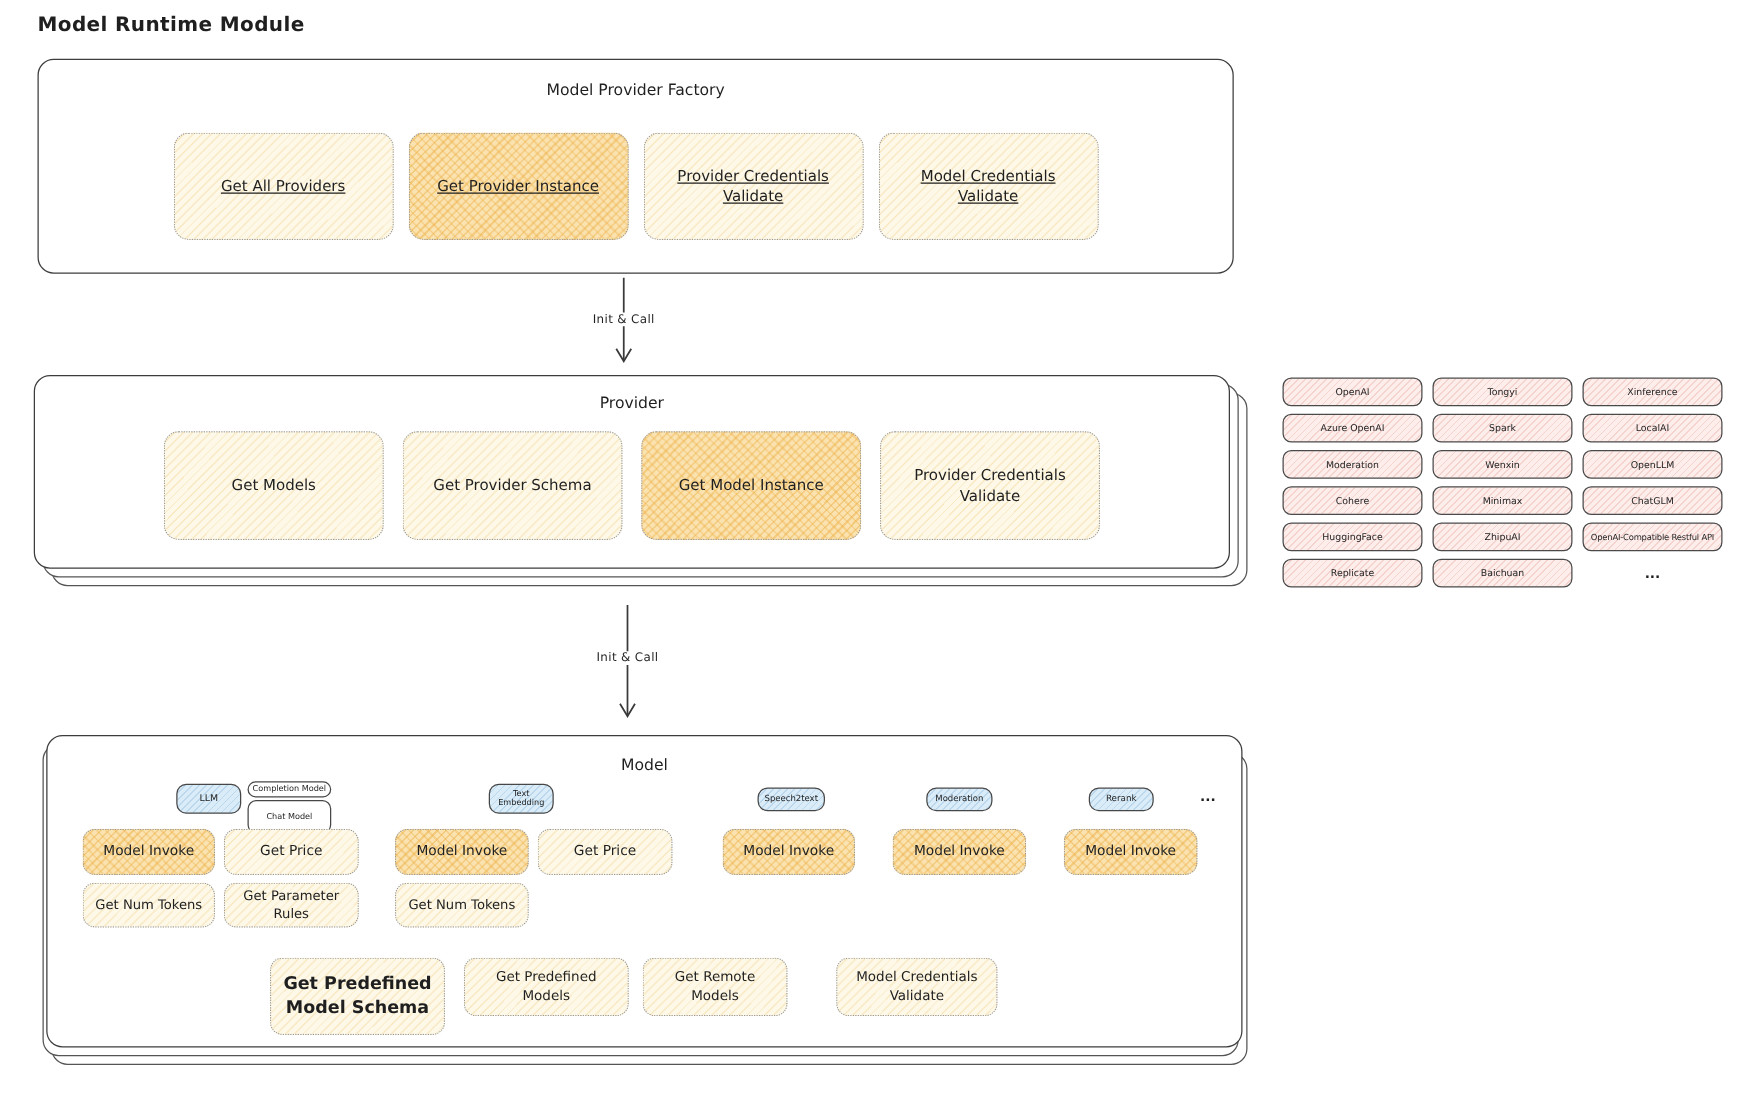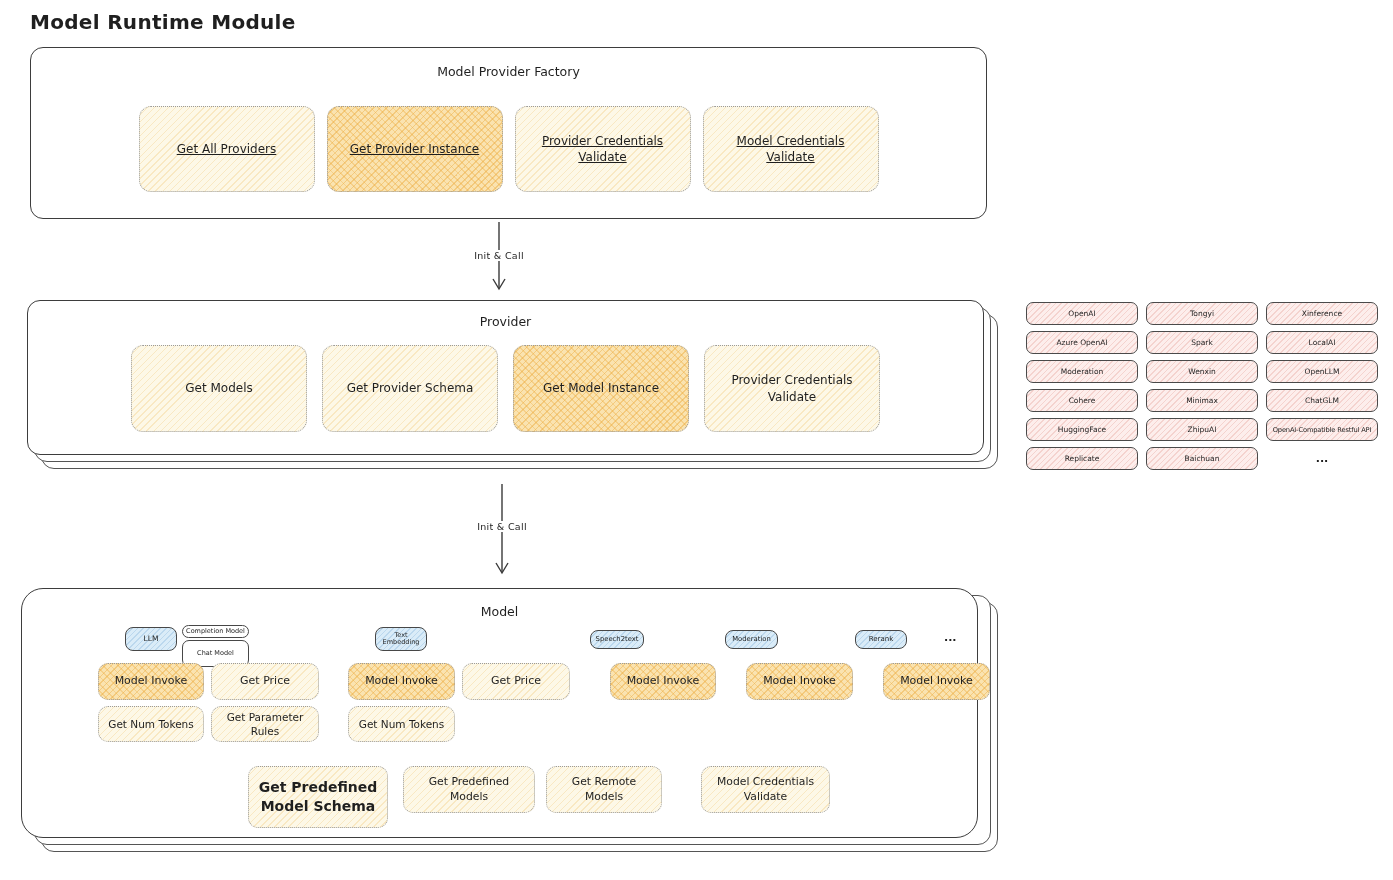--- a/index.html
+++ b/index.html
@@ -7,21 +7,21 @@
   body {
     font-family:"DejaVu Sans","Liberation Sans",sans-serif;
     color:#1f1f1f;
     width:1393px; height:880px;
     position:relative;
     overflow:hidden;
   }
   .abs { position:absolute; }
 
   
-  .page-title { left:30px; top:10px; font-size:20px; font-weight:600; letter-spacing:.3px; }
+  .page-title { left:30px; top:10px; font-size:16px; font-weight:600; letter-spacing:.3px; }
 
   
   .big-box {
     border:1.4px solid #3d3d3d;
     border-radius:13px;
     background:#fff;
   }
   .box-title { position:absolute; left:0; right:0; text-align:center; font-size:12.5px; font-weight:500; }
 
   
@@ -72,21 +72,21 @@
     position:absolute; border:1.2px solid #474747; border-radius:8px;
     display:flex; align-items:center; justify-content:center; text-align:center;
     background-color:var(--blue,#daecf8);
     background-image:repeating-linear-gradient(135deg, rgba(130,178,218,.35) 0px, rgba(130,178,218,.35) 1px, transparent 1px, transparent 4px);
     font-size:7.5px; line-height:1.15;
   }
   .tag.white { background:#fff; border-radius:7px; font-size:6.5px; }
   .ellipsis { position:absolute; font-size:11px; font-weight:600; }
 
   
-  .m-btn { position:absolute; border-radius:10px; font-size:11px;margin-left:48px; }
+  .m-btn { position:absolute; border-radius:10px; font-size:11px; }
 </style>
 </head>
 <body>
 
 <div class="abs page-title">Model Runtime Module</div>
 
 <div class="abs big-box" style="left:30px; top:47px; width:957px; height:172px;">
   <div class="box-title" style="top:16px;">Model Provider Factory</div>
   <div class="btn-row" style="top:58px;text-decoration:underline;">
     <div class="fn-btn" style="height:86px;">Get All Providers</div>
@@ -136,21 +136,21 @@
 </div>
 
 <svg class="abs arrow" style="left:492px; top:484px;" width="20" height="96">
   <line x1="10" y1="0" x2="10" y2="88"></line>
   <polyline points="4,79 10,89 16,79"></polyline>
 </svg>
 <div class="abs arrow-label" style="left:458px; top:521px; width:88px;">Init &amp; Call</div>
 
 <div class="abs layer" style="left:41px; top:602px; width:957px; height:250px;"></div>
 <div class="abs layer" style="left:34px; top:595px; width:957px; height:250px;"></div>
-<div class="abs big-box" style="left:21px; top:588px; width:957px; height:250px;border-radius:22px;">
+<div class="abs big-box" style="left:37px; top:588px; width:957px; height:250px;">
   <div class="box-title" style="top:15px;">Model</div>
 
   <div class="tag" style="left:103px; top:38px; width:52px; height:24px;">LLM</div>
   <div class="tag white" style="left:160px; top:36px; width:67px; height:13px;">Completion Model</div>
   <div class="tag white" style="left:160px; top:51px; width:67px; height:27px;">Chat Model</div>
   <div class="tag" style="left:353px; top:38px; width:52px; height:24px; font-size:6.5px; padding:0 6px;">Text Embedding</div>
   <div class="tag" style="left:568px; top:41px; width:54px; height:19px; font-size:6.8px;">Speech2text</div>
   <div class="tag" style="left:703px; top:41px; width:53px; height:19px; font-size:6.8px;">Moderation</div>
   <div class="tag" style="left:833px; top:41px; width:52px; height:19px; font-size:7px;">Rerank</div>
   <div class="ellipsis" style="left:922px; top:42px;">...</div>

